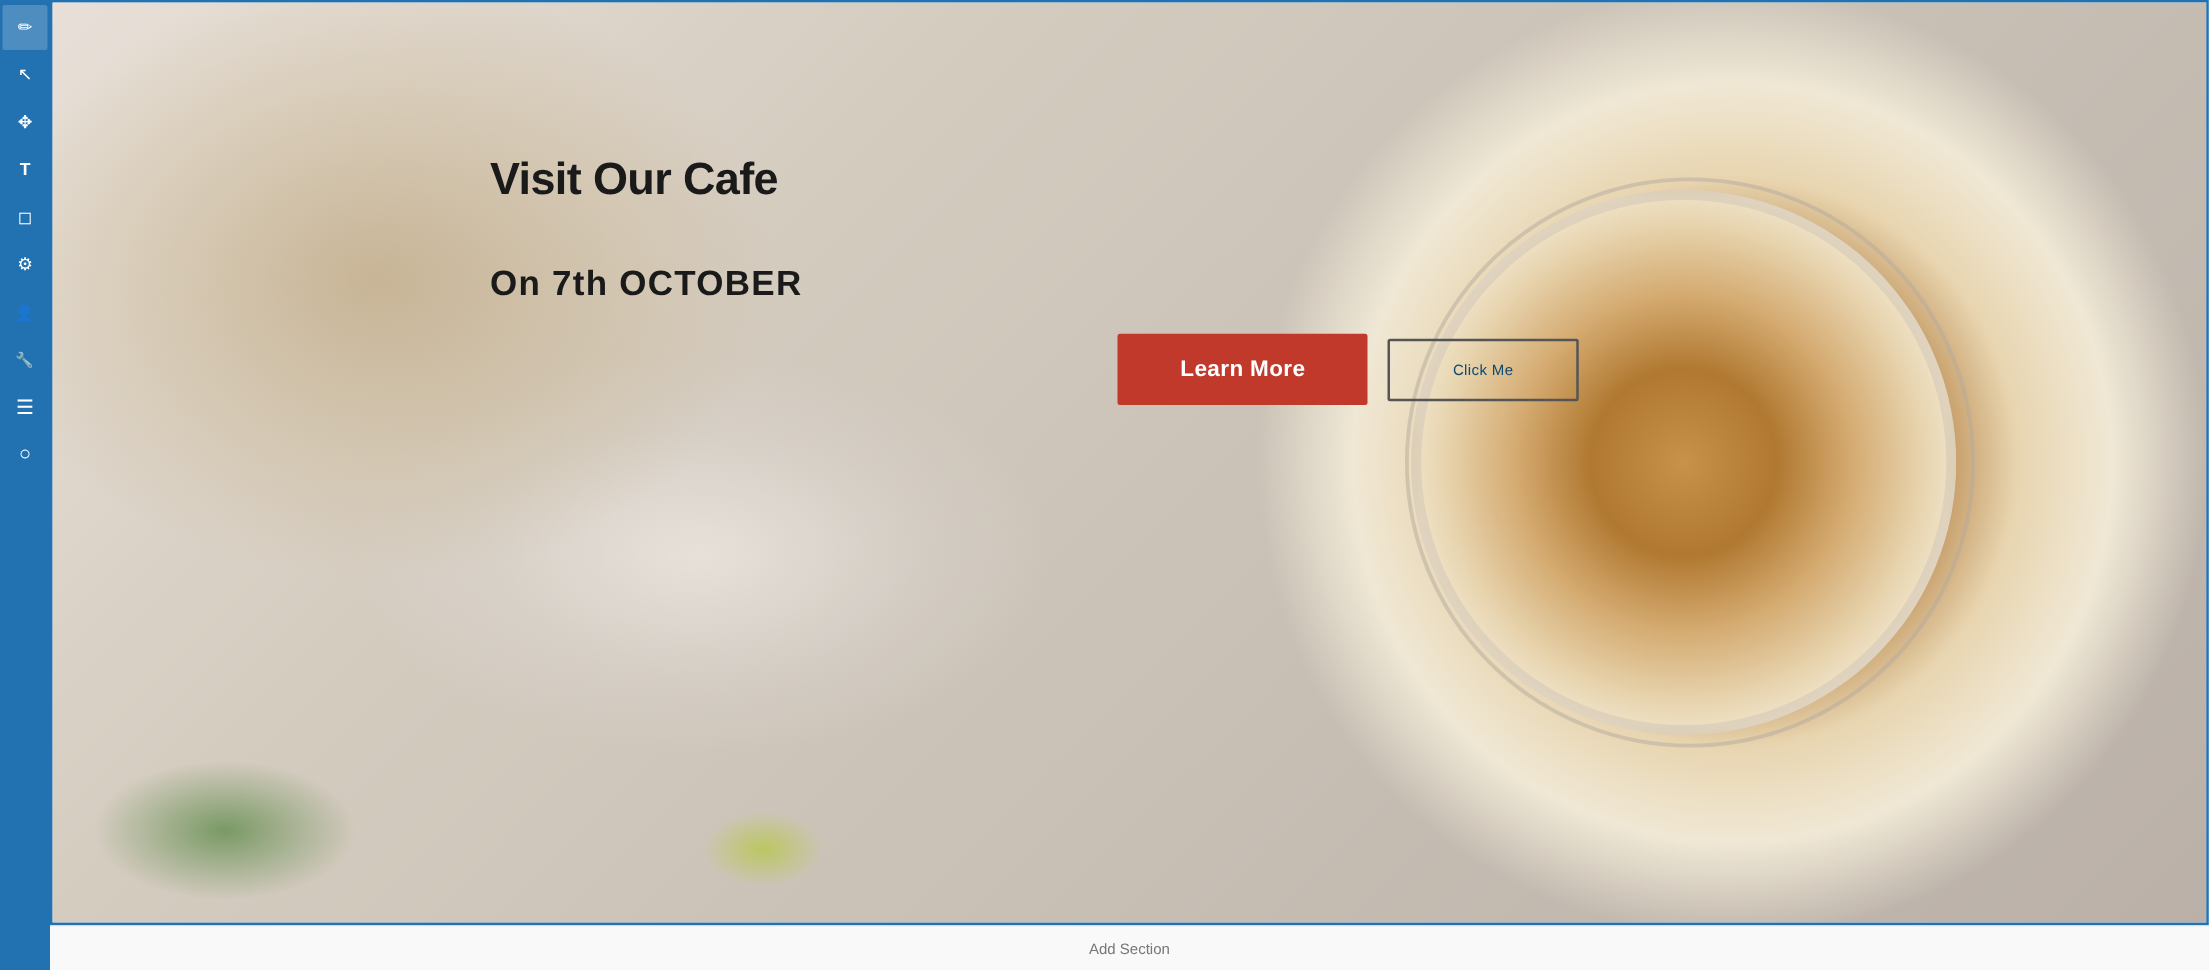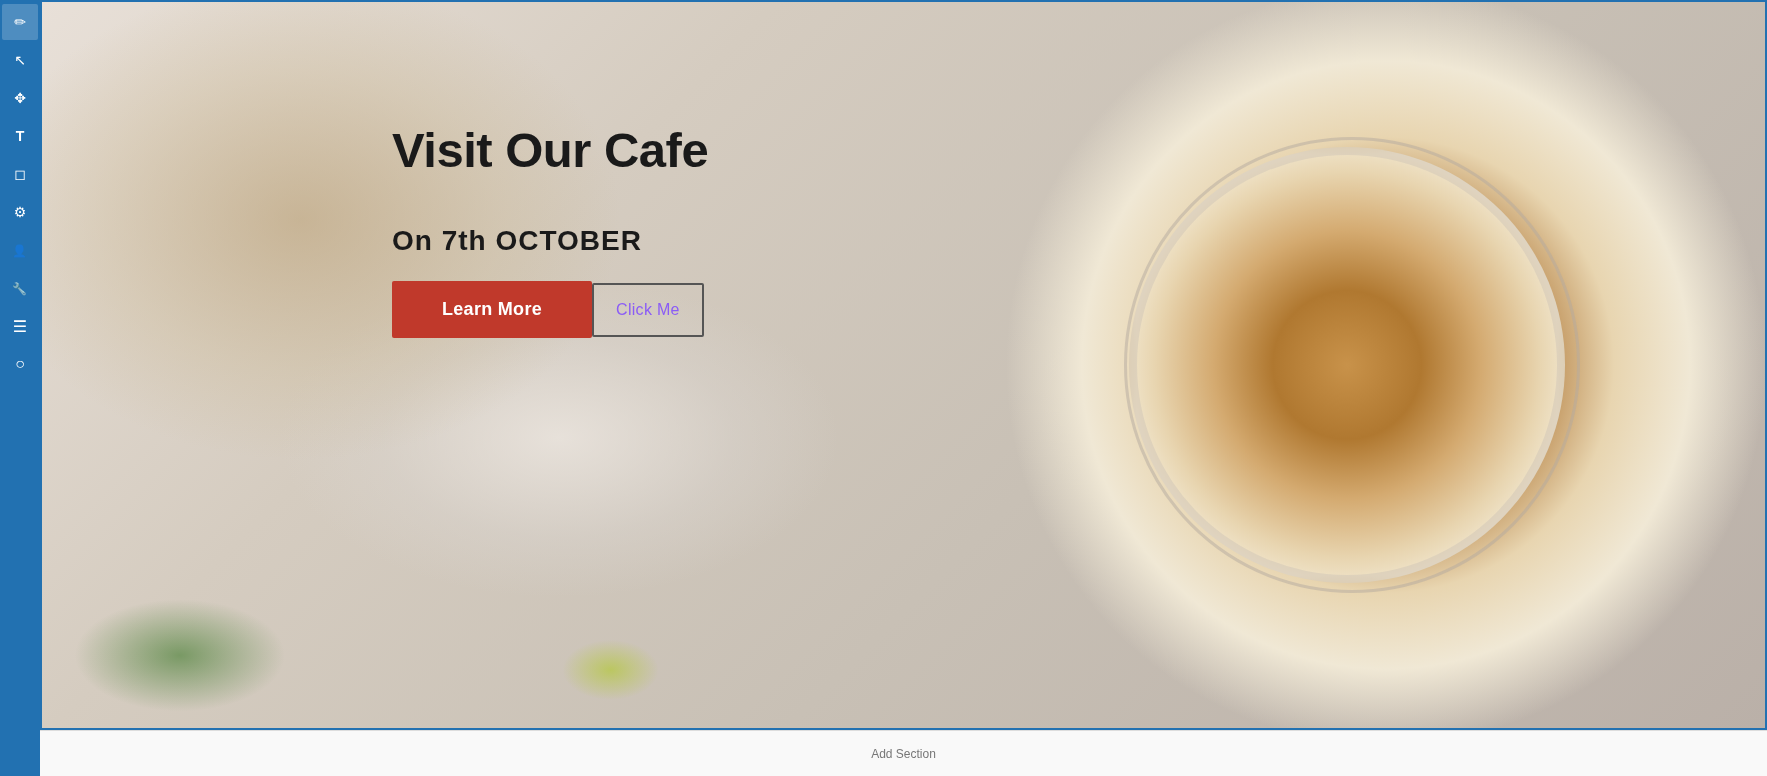--- a/index.html
+++ b/index.html
@@ -111,21 +111,21 @@
       background: transparent;
     }
 
     .hero-content {
       position: relative;
       z-index: 2;
       padding: 120px 0 0 350px;
     }
 
     .hero-title {
-      font-size: 49px;
+      font-size: 36px;
       font-weight: 700;
       color: #1a1a1a;
       margin-bottom: 0;
       letter-spacing: -0.5px;
     }
 
     .hero-subtitle {
       font-size: 28px;
       font-weight: 600;
       color: #1a1a1a;
@@ -137,50 +137,52 @@
     .hero-description {
       font-size: 14px;
       color: #333;
       max-width: 480px;
       line-height: 1.6;
       margin-bottom: 40px;
     }
 
     .hero-buttons {
       display: flex;
-      align-items: center;
+      gap: 16px;
+      align-items: center;
+      justify-content: center;
     }
 
     .btn-learn-more {
       background: #c0392b;
       color: #fff;
       border: none;
       padding: 18px 50px;
       font-size: 18px;
       font-weight: 600;
       cursor: pointer;
       border-radius: 2px;
       letter-spacing: 0.3px;
     }
 
     .btn-click-me {
       background: transparent;
-      color: #8b5cf6;
+      color: #0c4a6e;
       border: 2px solid #555;
-      padding: 16px 22px;
-      font-size: 16px;
+      padding: 16px 50px;
+      font-size: 12px;
       font-weight: 400;
       cursor: pointer;
       border-radius: 2px;
       letter-spacing: 0.3px;
     }
 
     
     .bottom-bar {
-      height: 46px;
+      height: 36px;
       background: #f9f9f9;
       border-top: 1px solid #ddd;
       display: flex;
       align-items: center;
       justify-content: center;
       font-size: 12px;
       color: #777;
     }
 
     

